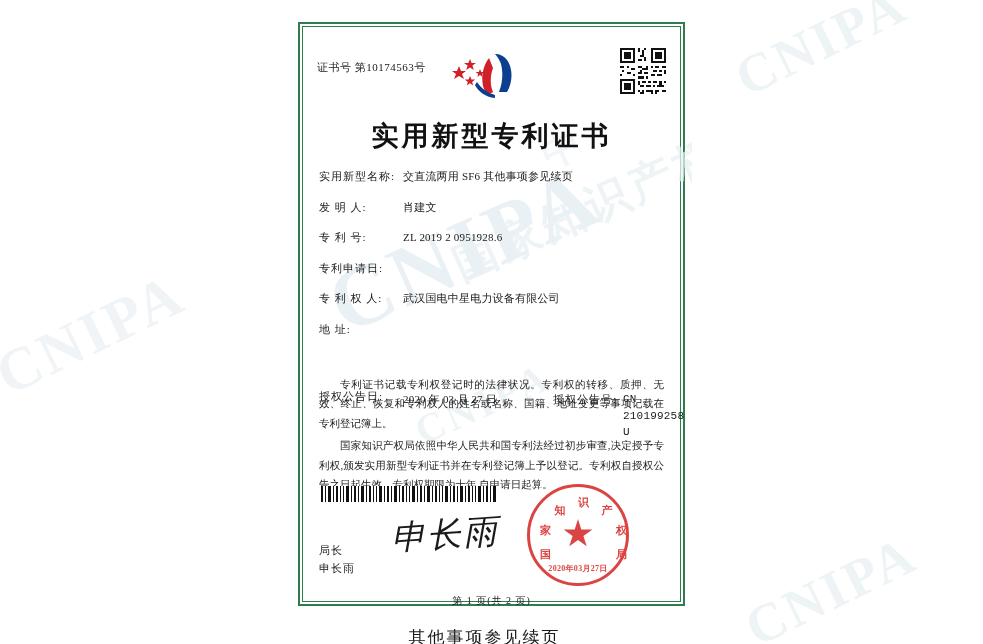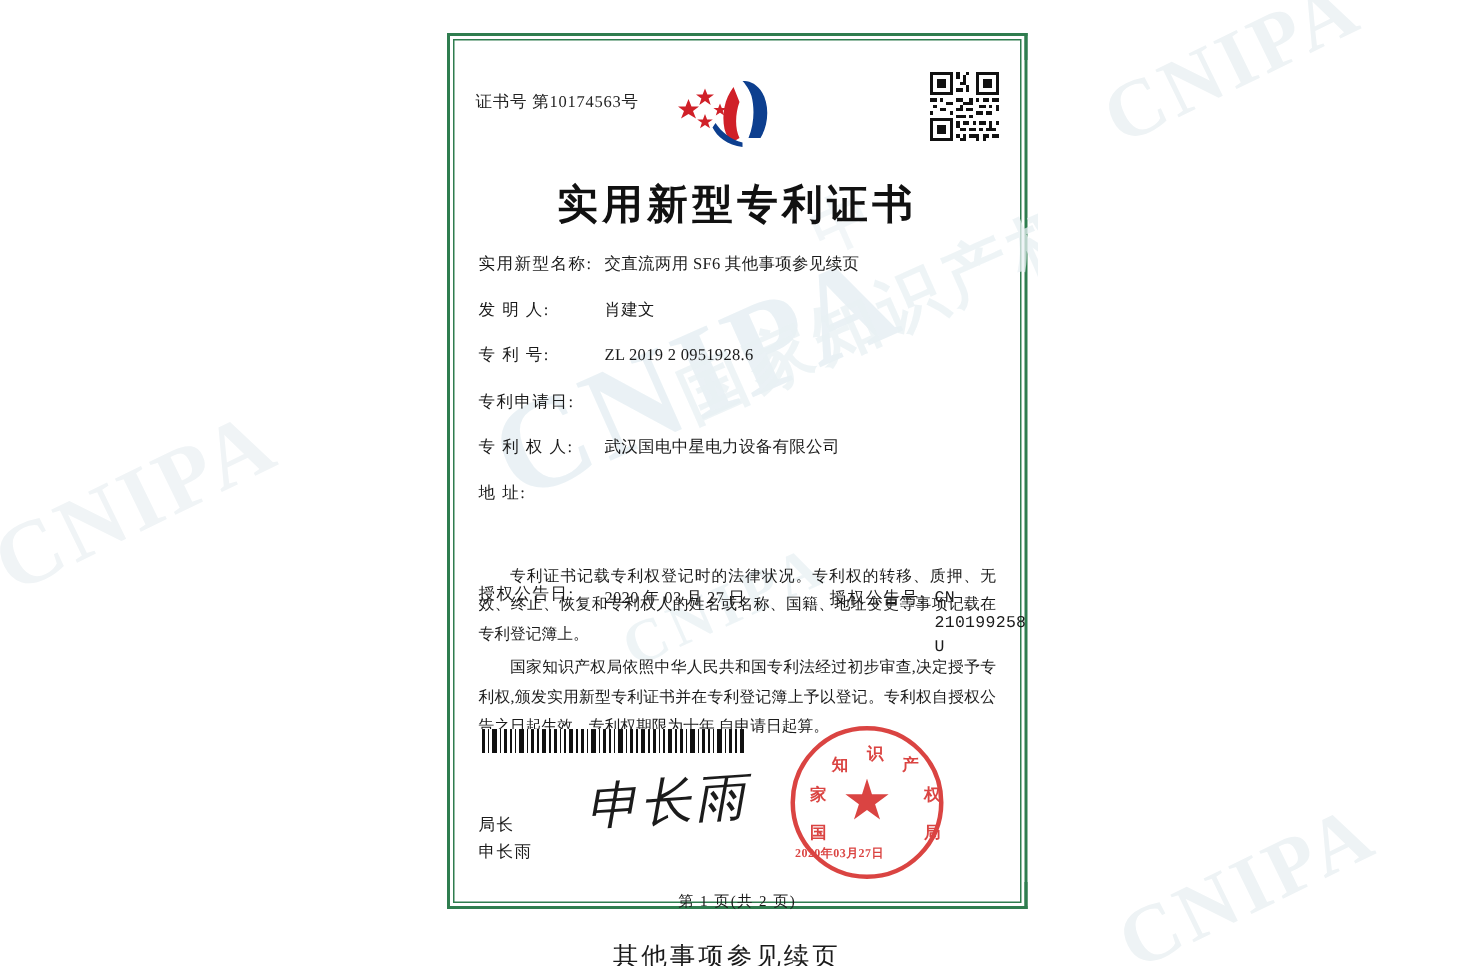--- a/index.html
+++ b/index.html
@@ -229,20 +229,21 @@
     top: 50%;
     font-size: 11px;
     font-weight: bold;
     transform-origin: 0 0;
   }
   .seal .date {
     position: absolute;
     left: 0;
     right: 0;
     bottom: 9px;
+    text-align: center;
     font-size: 8px;
     font-weight: bold;
     letter-spacing: .3px;
   }
 
   .page-no {
     position: absolute;
     left: 0;
     right: 0;
     top: 594px;

